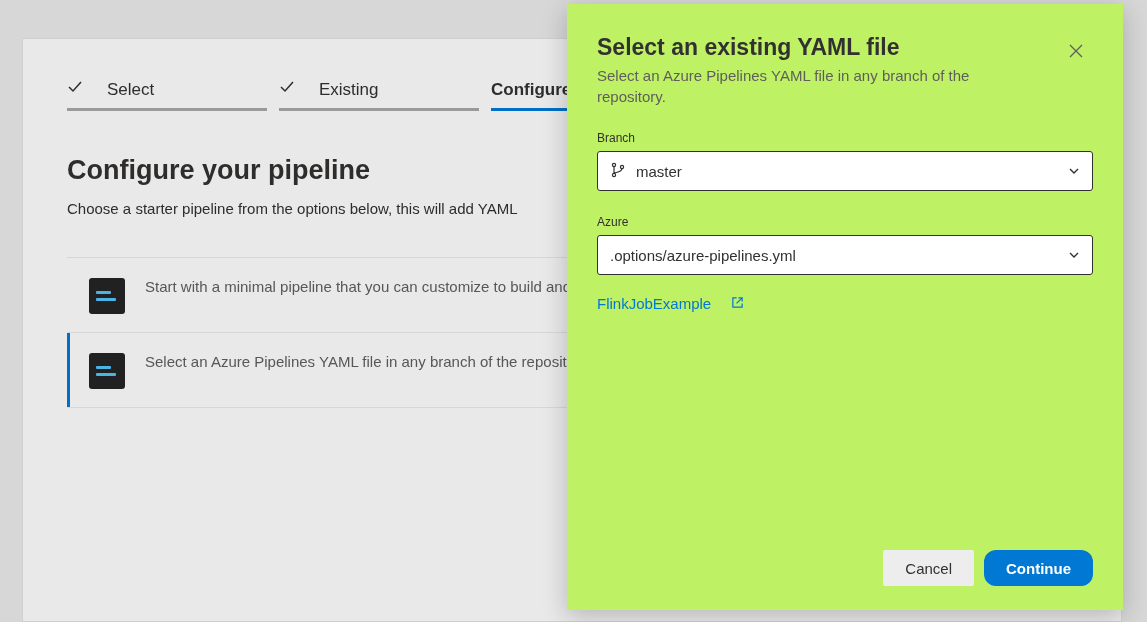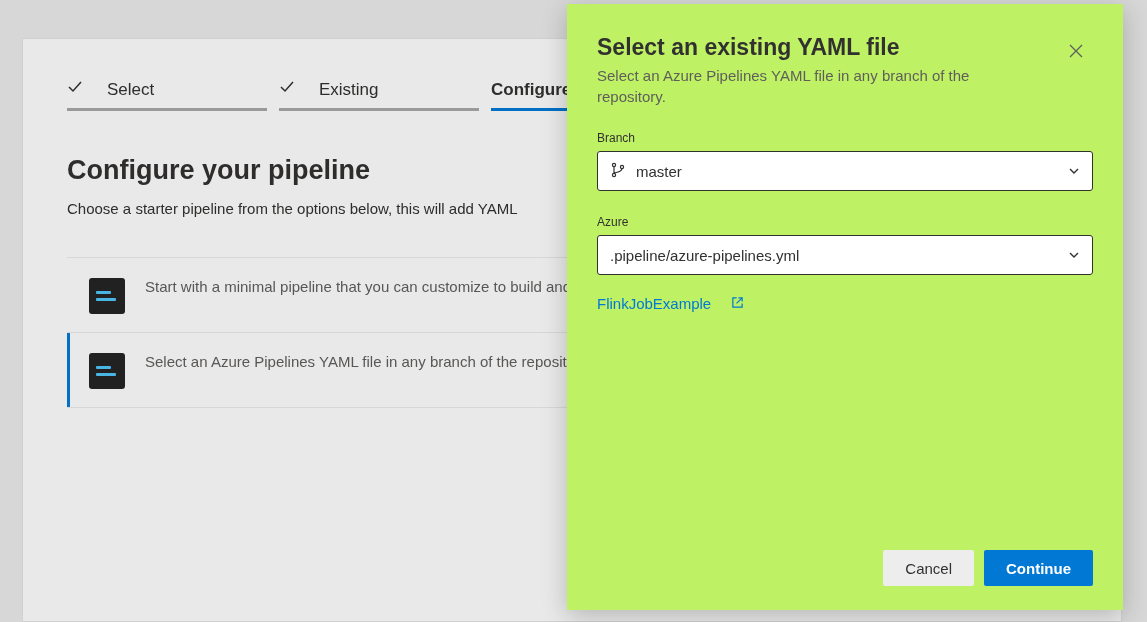--- a/index.html
+++ b/index.html
@@ -89,21 +89,21 @@
   }
   .repo-link svg { width: 13px; height: 13px; }
 
   .panel-footer {
     margin-top: auto; display: flex; justify-content: flex-end; gap: 10px;
   }
   .btn {
     height: 36px; padding: 0 22px; font-size: 15px; border-radius: 2px; cursor: pointer; border: none;
   }
   .btn.secondary { background: #ededed; color: #323130; text-align: center; }
-  .btn.primary { background: #0078d4; color: #fff; font-weight: 600; }
+  .btn.primary { background: #0078d4; color: #fff; font-weight: 600; border-radius: 12px; }
 
   .check svg { width: 16px; height: 16px; }
   .branch-icon svg { width: 16px; height: 16px; }
 </style>
 </head>
 <body>
 
 <div class="page-wrap">
 
   <div class="stepper">
@@ -188,21 +188,21 @@
         <svg viewBox="0 0 12 12" stroke="#323130" stroke-width="1.4" fill="none">
             <path d="M2 4 L6 8 L10 4"></path>
           </svg>
       </span>
     </div>
   </div>
 
   <div class="field">
     <label class="field-label">Azure</label>
     <div class="dropdown path">
-      <span>.pipeline/azure-pipelines.yml</span>
+      <span>.options/azure-pipelines.yml</span>
       <span class="chev">
         <svg viewBox="0 0 12 12" stroke="#323130" stroke-width="1.4" fill="none">
             <path d="M2 4 L6 8 L10 4"></path>
           </svg>
       </span>
     </div>
   </div>
 
   <a class="repo-link">
     <span>FlinkJobExample</span>

